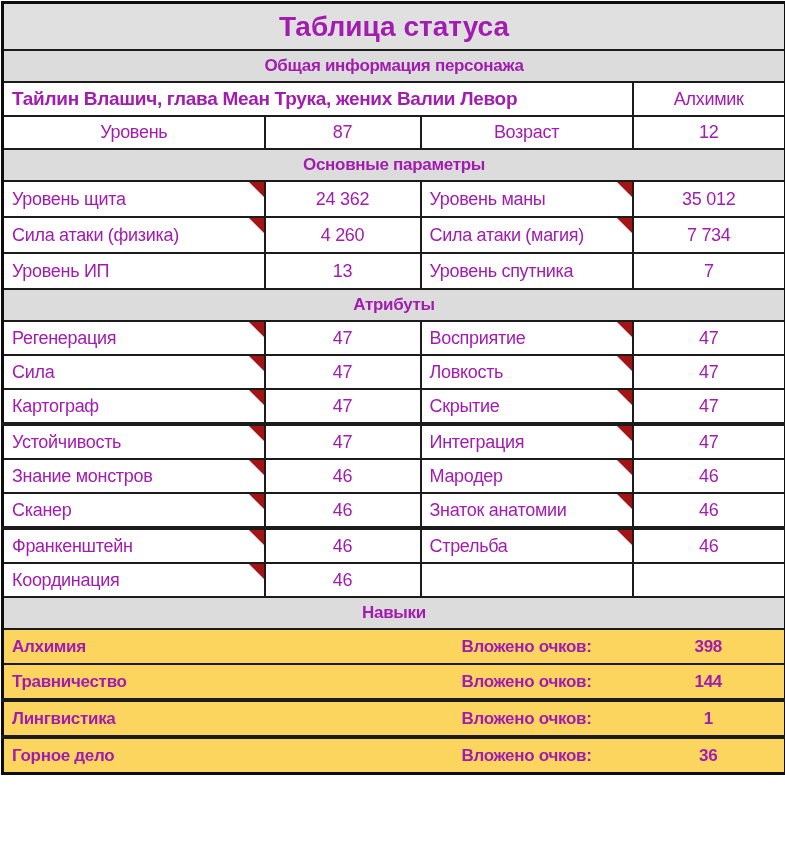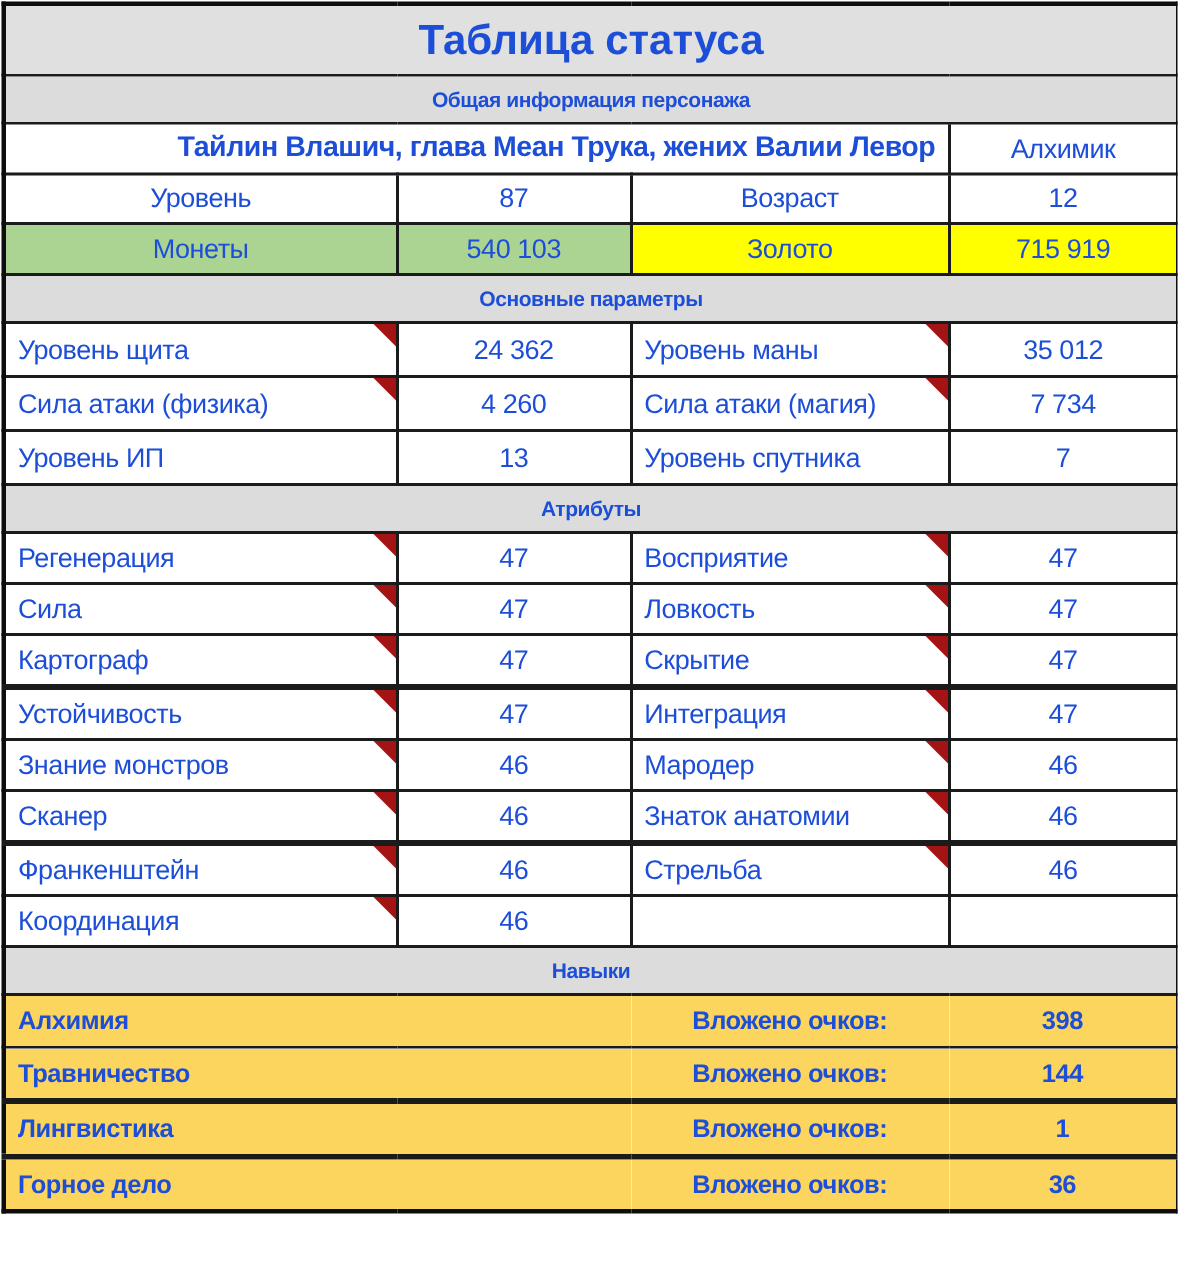--- a/index.html
+++ b/index.html
@@ -1,21 +1,21 @@
 <!DOCTYPE html>
 <html lang="ru"><head>
 <meta charset="utf-8">
 <style>
   html,body{margin:0;padding:0;background:#ffffff;}
   .sheet{
     width:785px;height:851px;
     box-sizing:border-box;
     background:#ffffff;
     font-family:"Liberation Sans", sans-serif;
-    color:#1d4ed8;
+    color:#a21caf;
     padding:1px;
   }
   table{
     border-collapse:collapse;
     width:783px;
     table-layout:fixed;
     background:#fff;
     border:3px solid #0d0d0d;
   }
   td{
@@ -28,24 +28,24 @@
     position:relative;
     letter-spacing:-0.3px;
   }
   td.c{text-align:center;padding:0 12px;}
   tr.r-title td{
     font-size:28px;font-weight:bold;text-align:center;
     background:#e0e0e0;height:45px;letter-spacing:0;
   }
   tr.r-sec td{
     background:#dcdcdc;font-weight:bold;text-align:center;
-    font-size:14px;height:30px;
+    font-size:17px;height:30px;
   }
   tr.r-name td{height:32px;}
-  .name-cell{text-align:right;font-weight:bold;font-size:19px;}
+  .name-cell{text-align:left;font-weight:bold;font-size:19px;}
   tr.r-plain td{height:31px;margin-left:44px;}
   tr.r-money td{height:32px;}
   .green{background:#abd392;}
   .yellow{background:#ffff00;}
   tr.r-param td{height:34px;}
   tr.r-attr td{height:32px;}
   tr.thickb td{border-bottom-width:4px;}
   tr.r-skill td{
     background:#fbd55e;font-weight:bold;font-size:17px;height:33px;
   }
@@ -78,26 +78,20 @@
   </tr>
   <tr class="r-name">
     <td colspan="3" class="name-cell">Тайлин Влашич, глава Меан Трука, жених Валии Левор</td>
     <td class="c">Алхимик</td>
   </tr>
   <tr class="r-plain">
     <td class="c">Уровень</td>
     <td class="c">87</td>
     <td class="c">Возраст</td>
     <td class="c">12</td>
-  </tr>
-  <tr class="r-money">
-    <td class="c green">Монеты</td>
-    <td class="c green">540 103</td>
-    <td class="c yellow">Золото</td>
-    <td class="c yellow">715 919</td>
   </tr>
 
   <tr class="r-sec">
     <td colspan="4">Основные параметры</td>
   </tr>
   <tr class="r-param">
     <td><span>Уровень щита</span><span class="note"></span></td>
     <td class="c">24 362</td>
     <td><span>Уровень маны</span><span class="note"></span></td>
     <td class="c">35 012</td>

